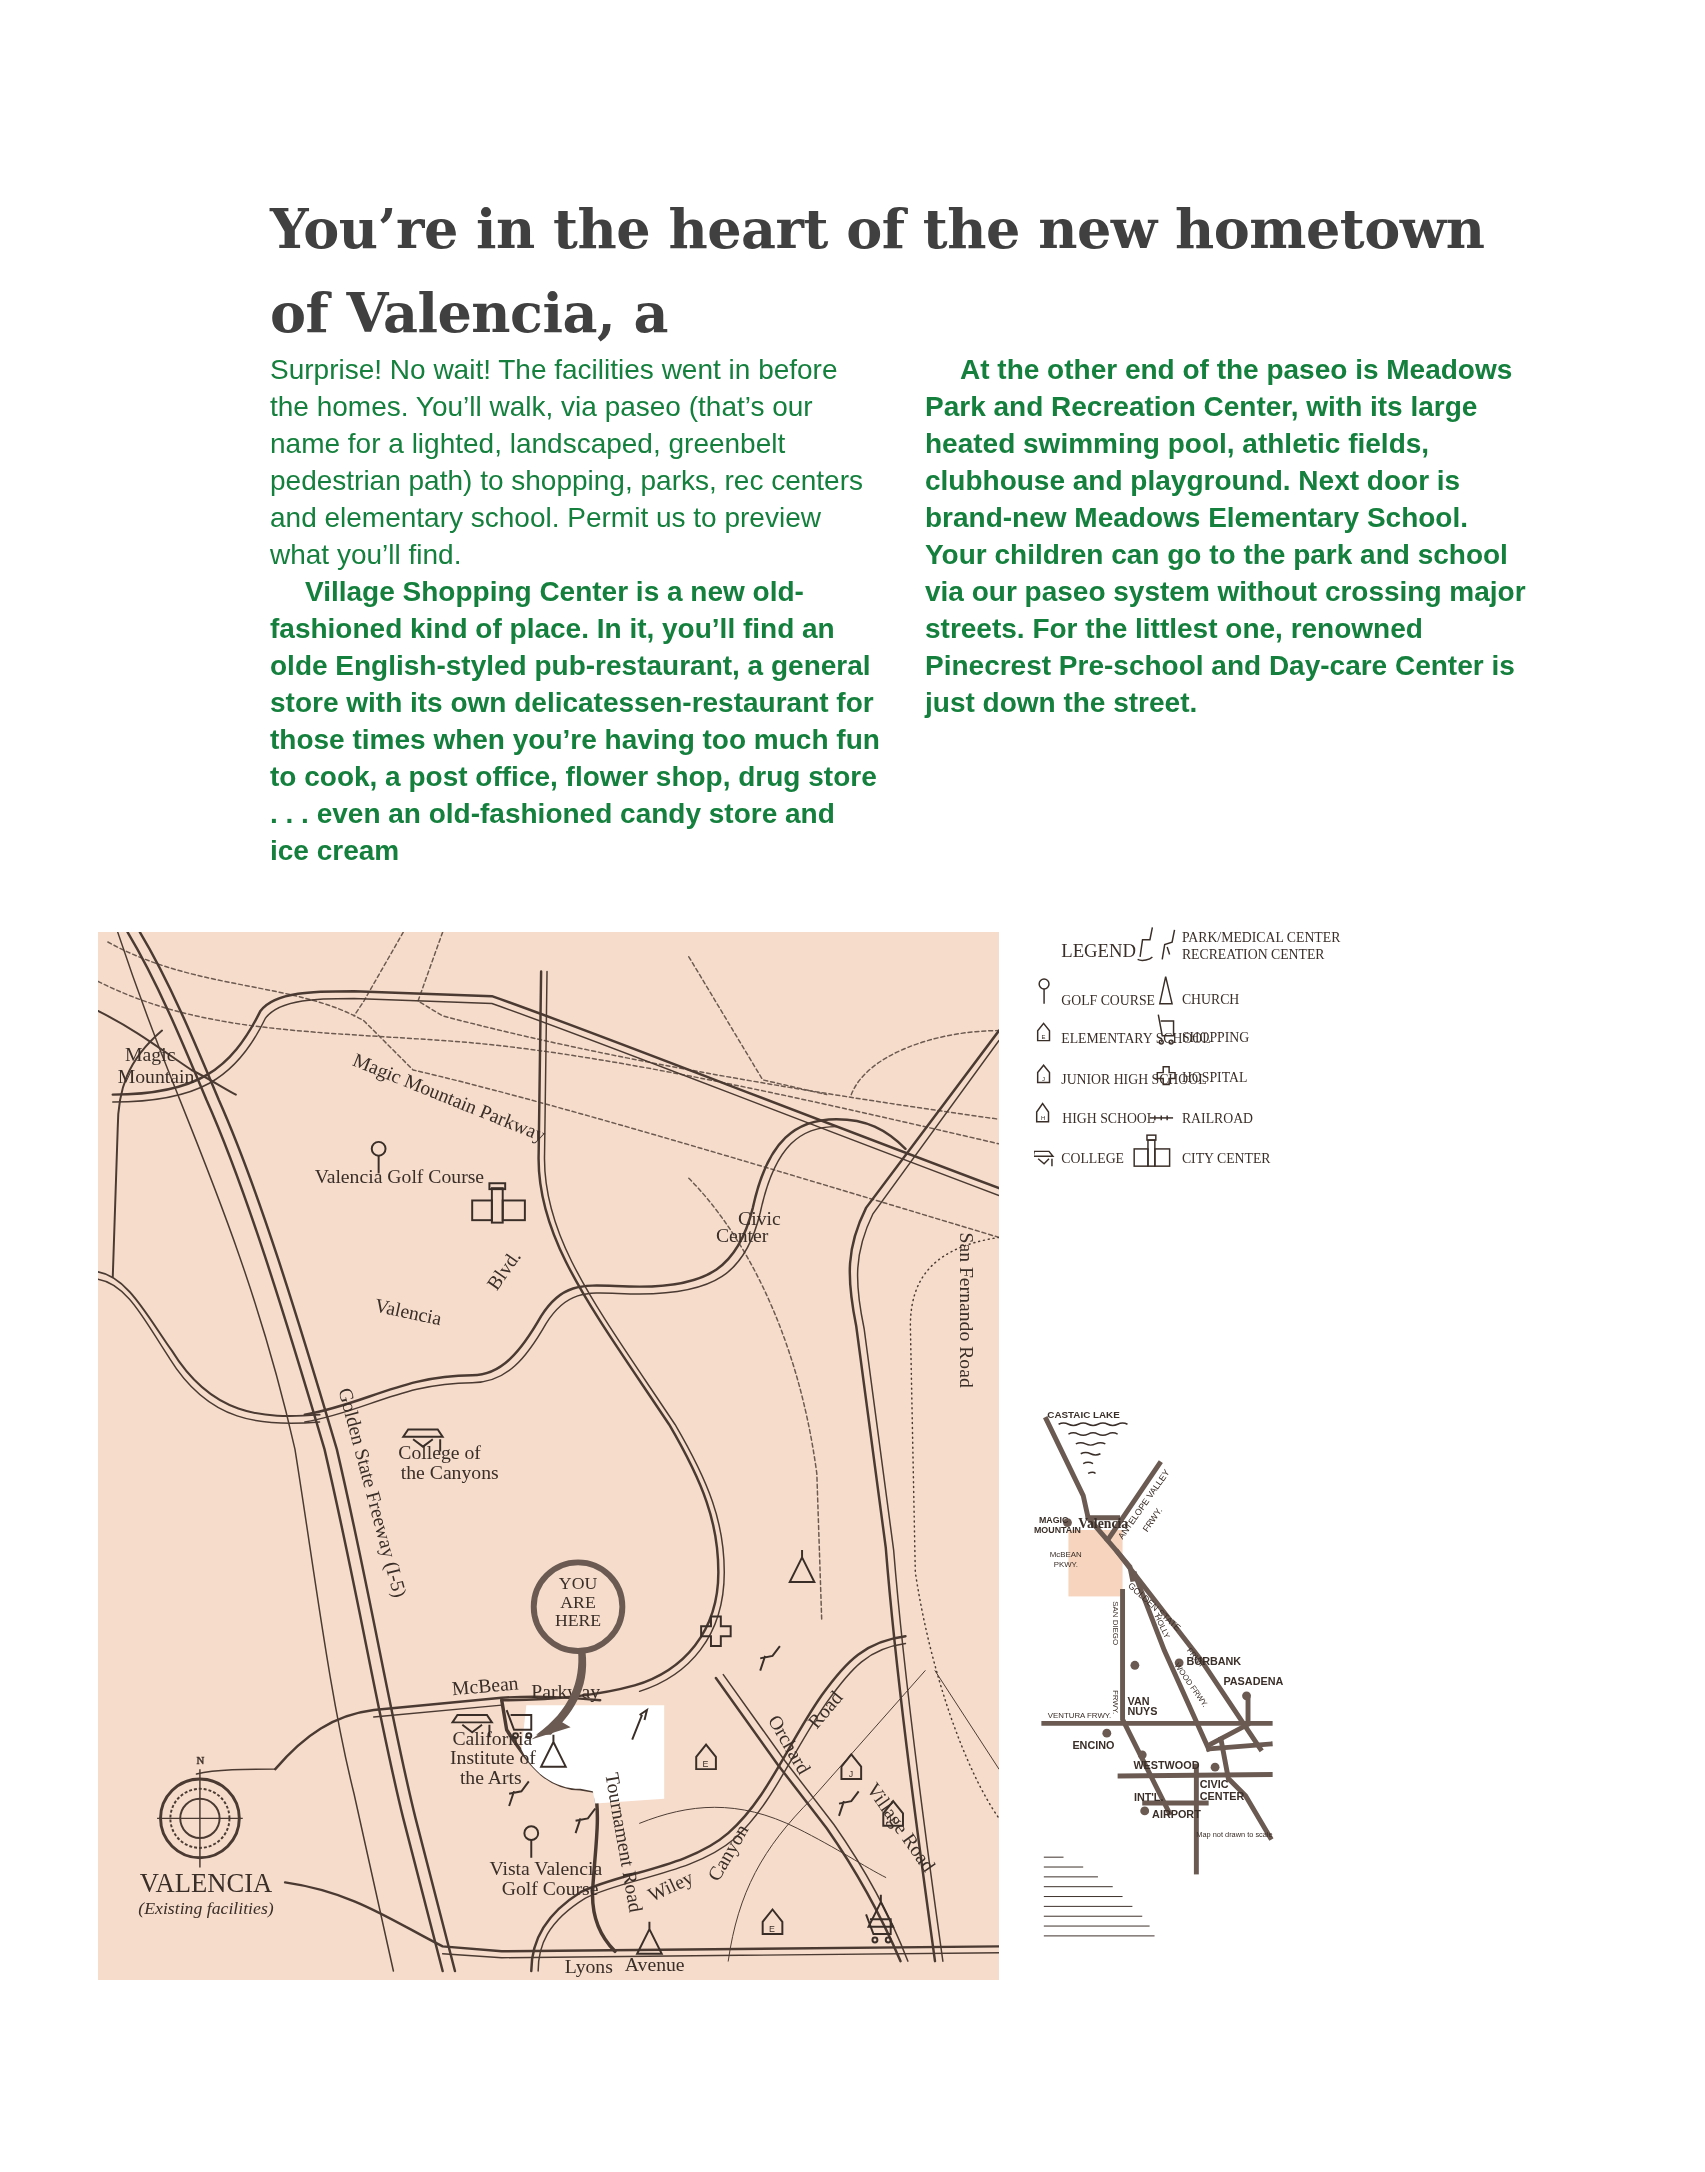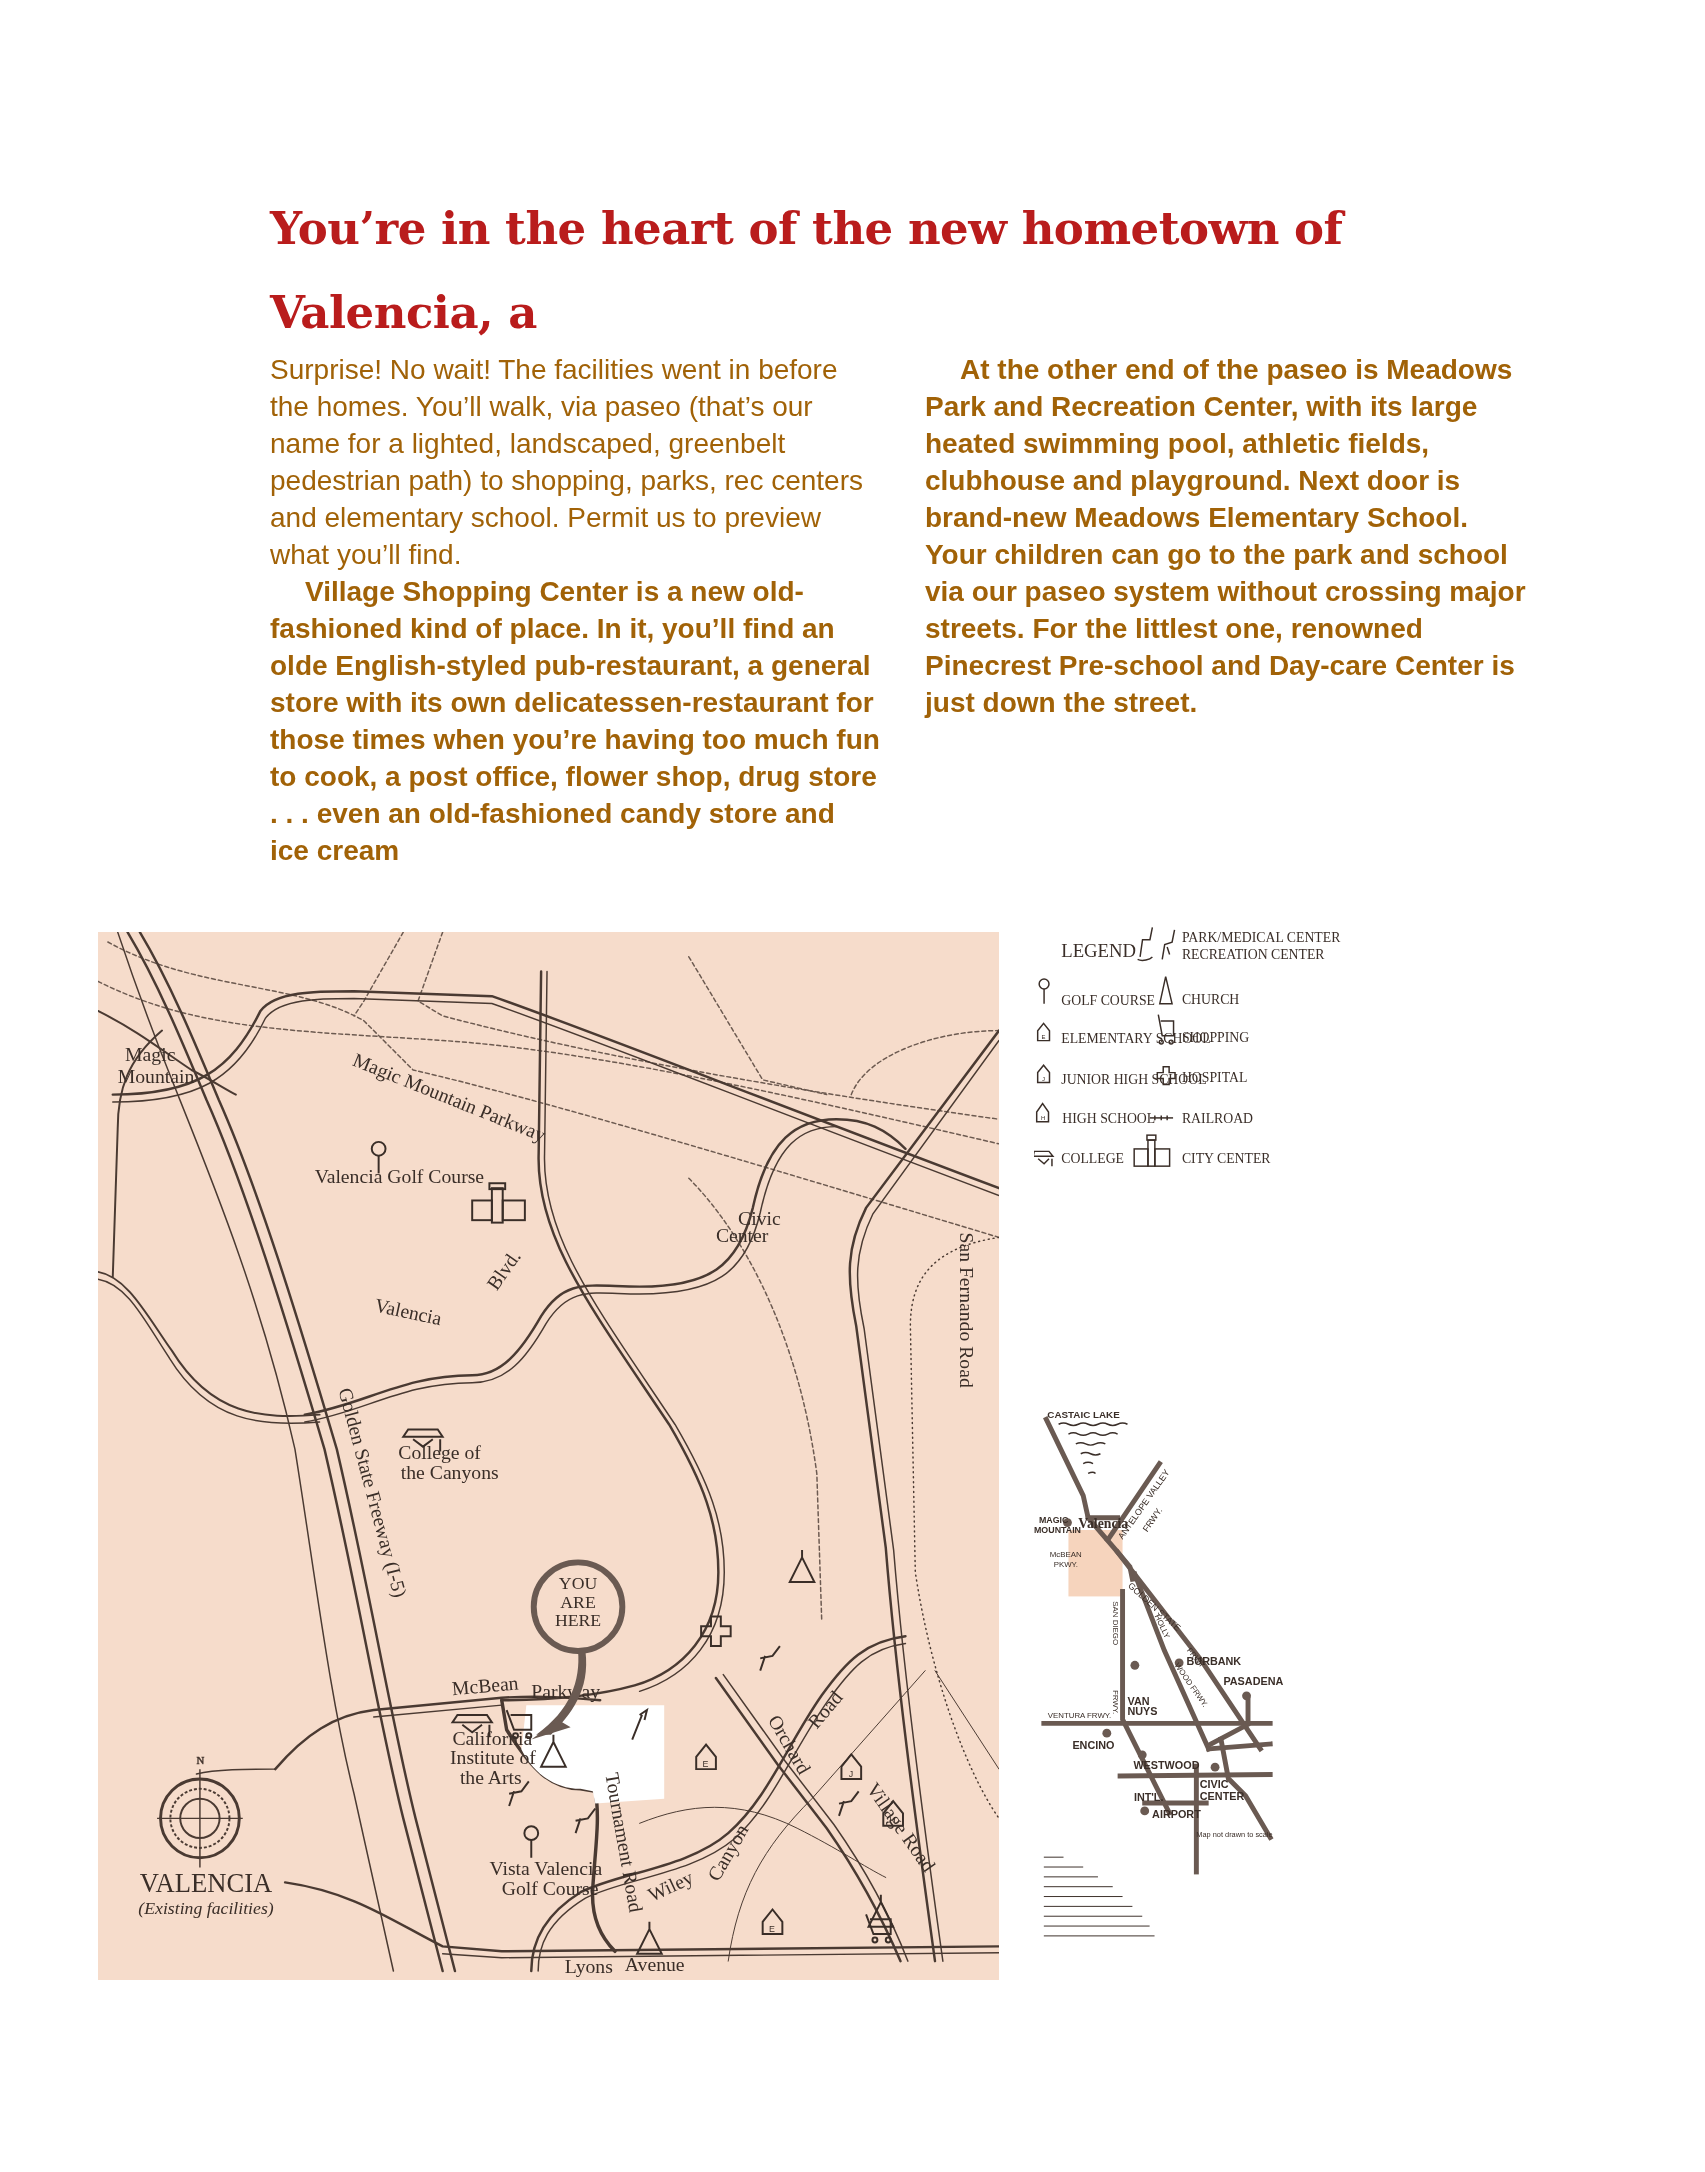--- a/index.html
+++ b/index.html
@@ -1,22 +1,22 @@
 <!DOCTYPE html>
 <html style="font-size:7.9px"><head>
 <meta charset="utf-8">
 <style>
   html, body { margin:0; padding:0; background:#ffffff; }
   body { width:1706px; height:2172px; position:relative; overflow:hidden;
          font-family:"Liberation Serif", serif; color:#3a302a; }
   .headline { position:absolute; left:270px; top:187px; width:1261px;
-              font-family:"DejaVu Serif", serif; font-weight:bold; font-size:45px;
-              line-height:84px; color:#b91c1c; letter-spacing:-0.5px; }
+              font-family:"DejaVu Serif", serif; font-weight:bold; font-size:54px;
+              line-height:84px; color:#404040; letter-spacing:-0.5px; }
   .col { position:absolute; top:351px; width:611px; font-family:"Liberation Sans", sans-serif;
-         font-size:28px; line-height:37px; color:#a16207; }
+         font-size:28px; line-height:37px; color:#15803d; }
   .col p { margin:0; }
   .col p.indent { text-indent:35px;font-weight:bold; }
   .col-left { left:270px; }
   .col-right { left:925px; }
   .map { position:absolute; left:98px; top:932px; width:901px; height:1048px; background:#f6dccb; }
   .map svg { position:absolute; left:0; top:0; }
   .legend { position:absolute; left:1034px; top:920px; width:542px; height:320px; }
   .legend svg, .inset svg { position:absolute; left:0; top:0; }
   .inset { position:absolute; left:1034px; top:1404px; width:492px; height:621px; }
   .maptext { font-family:"Liberation Serif", serif; fill:#3a2e28; }

